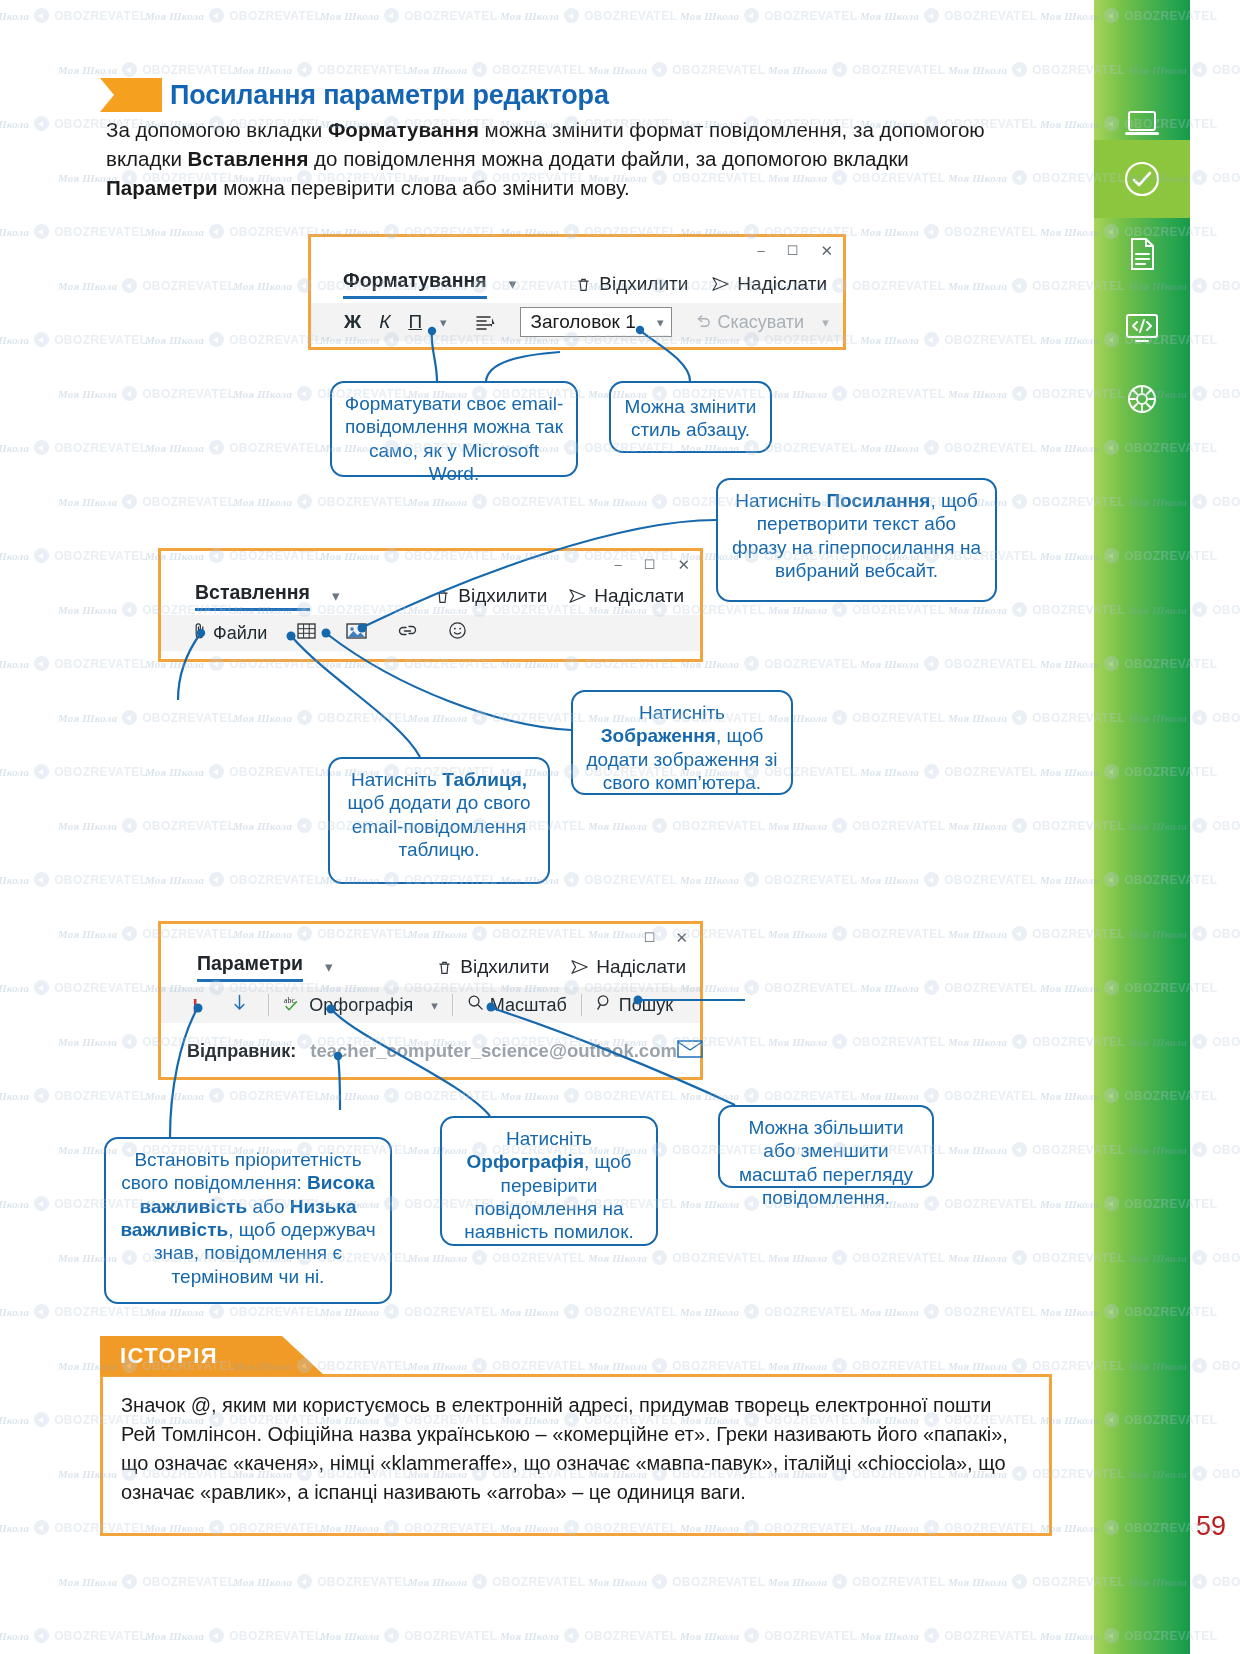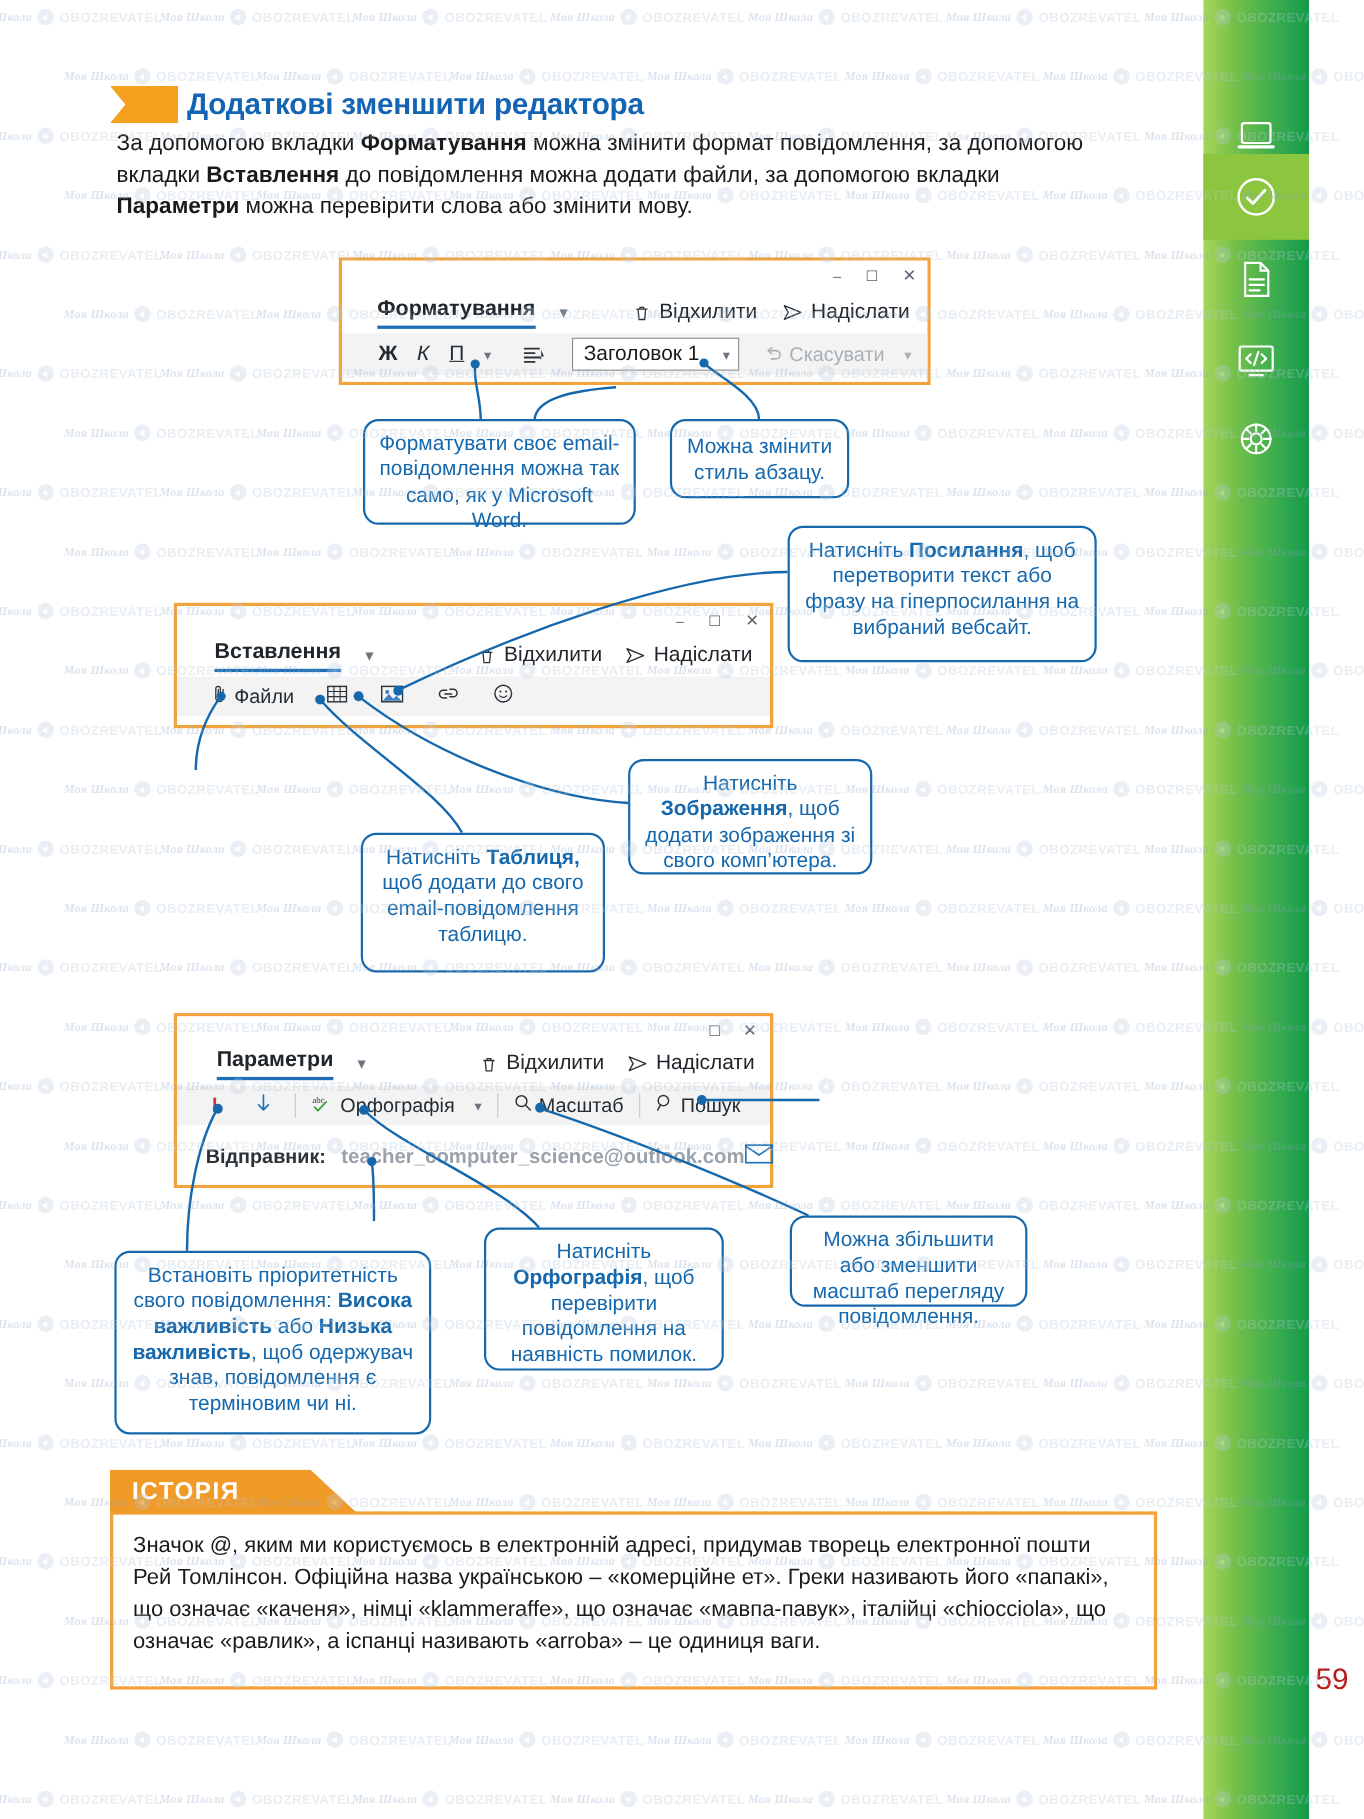--- a/index.html
+++ b/index.html
@@ -258,21 +258,21 @@
       </svg>
   </span>
 </div>
 
 <div id="pagenum">59</div>
 
 <div id="content">
 
   <div id="heading-row">
     <div id="flag"></div>
-    <div id="heading-text">Додаткові зменшити редактора</div>
+    <div id="heading-text">Посилання параметри редактора</div>
   </div>
 
   <div id="intro">За допомогою вкладки <b>Форматування</b> можна змінити формат повідомлення, за допомогою вкладки <b>Вставлення</b> до повідомлення можна додати файли, за допомогою вкладки <b>Параметри</b> можна перевірити слова або змінити мову.</div>
 
   <div class="mock" style="left:308px; top:234px; width:538px; height:116px;">
     <div class="mock-inner">
       <div class="win-ctrls">
         <span>–</span>
         <span>☐</span>
         <span style="font-size:15px;">✕</span>

